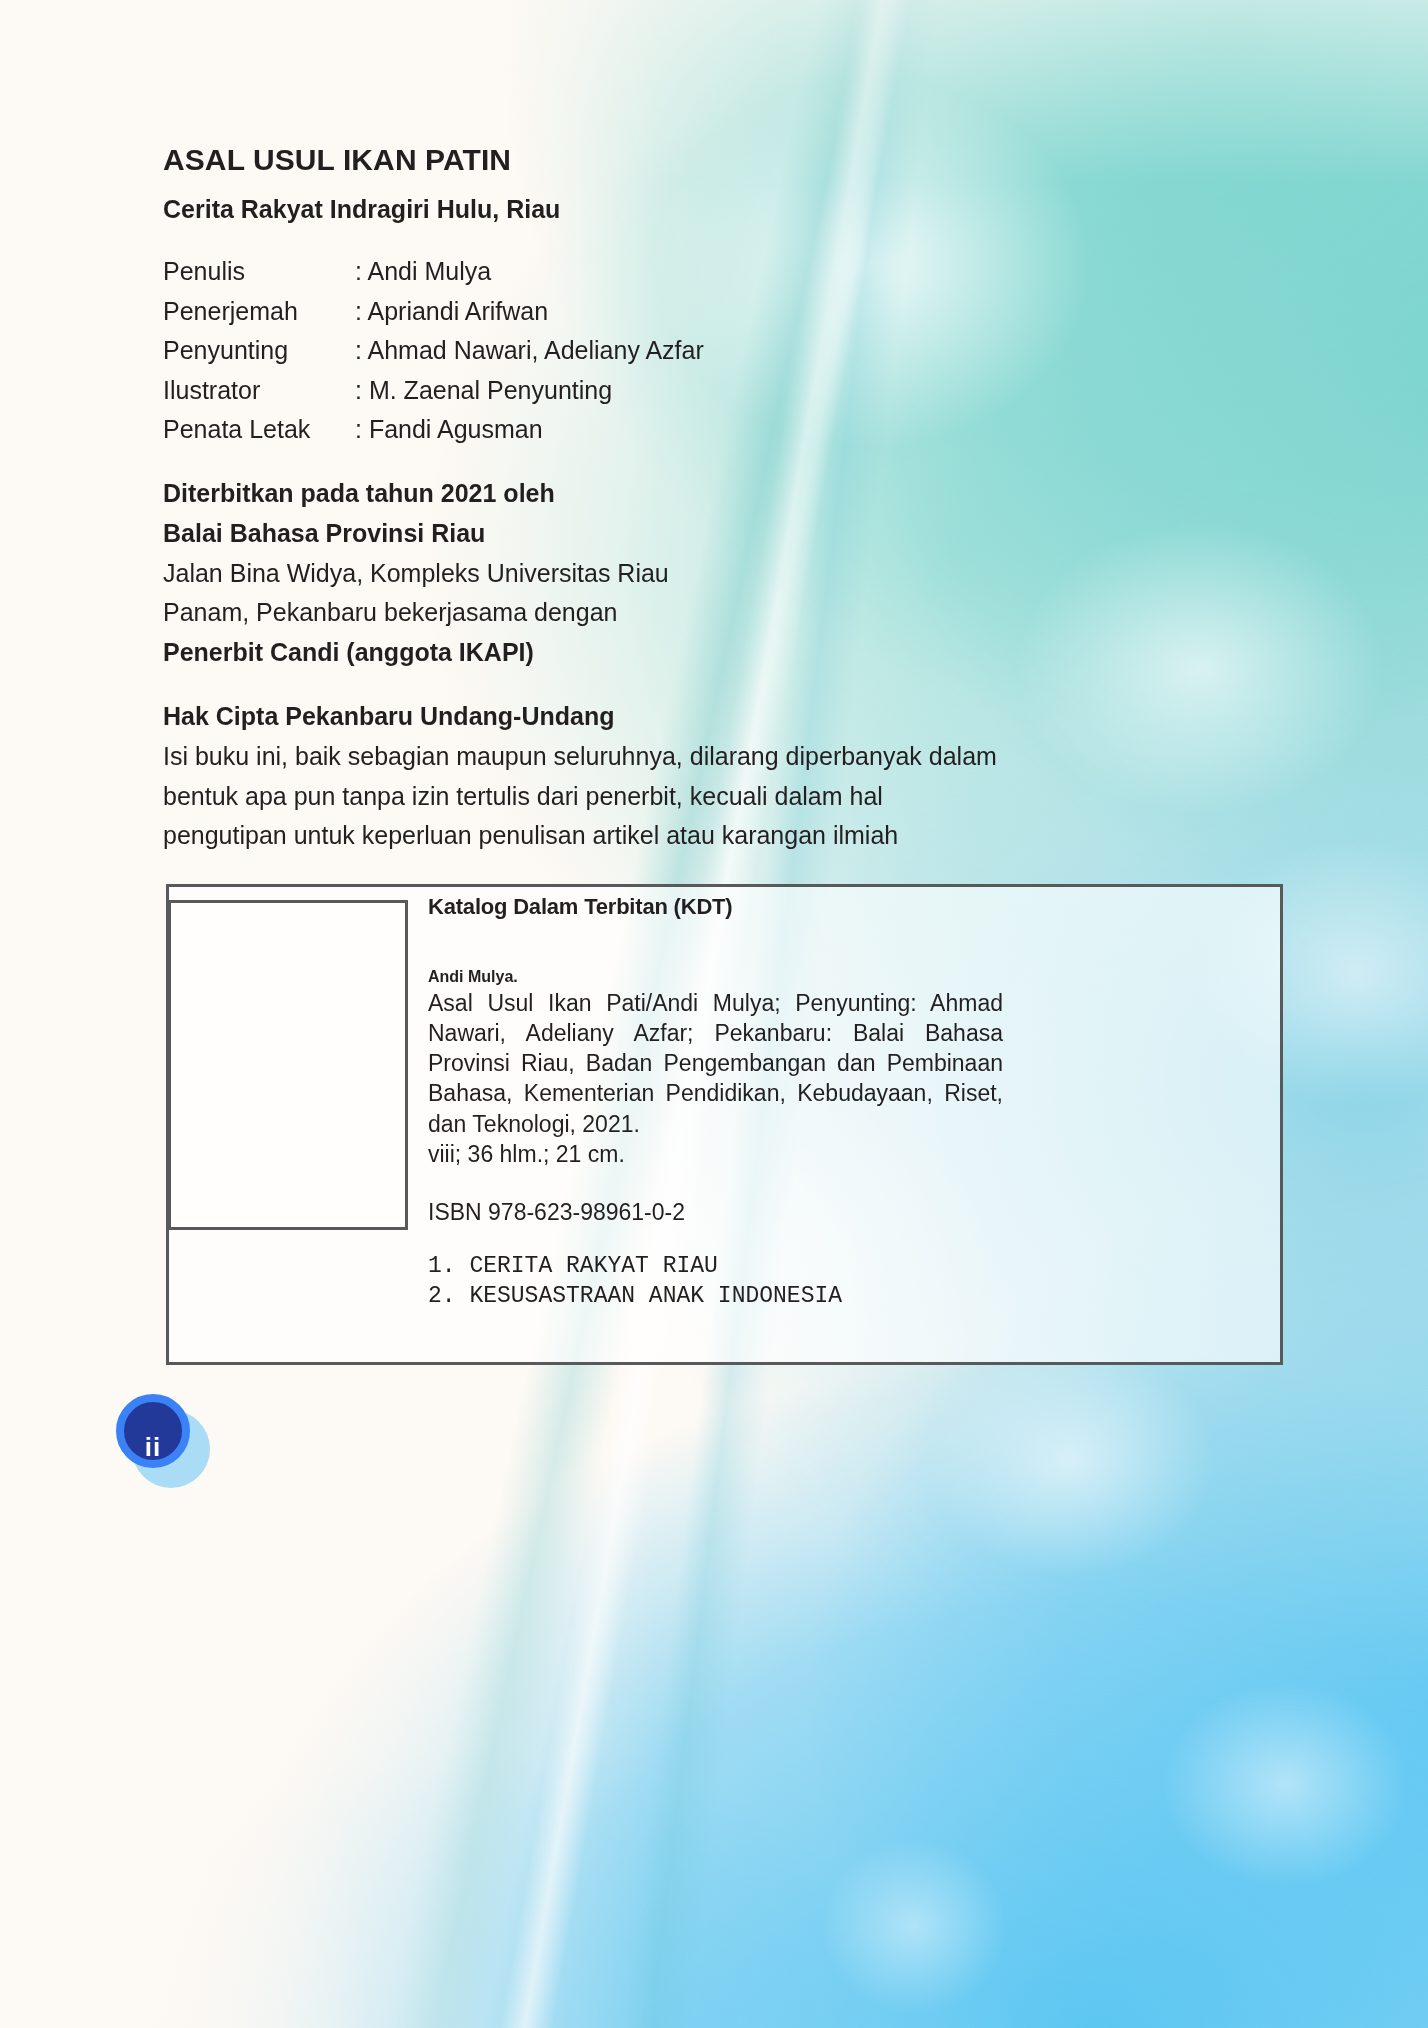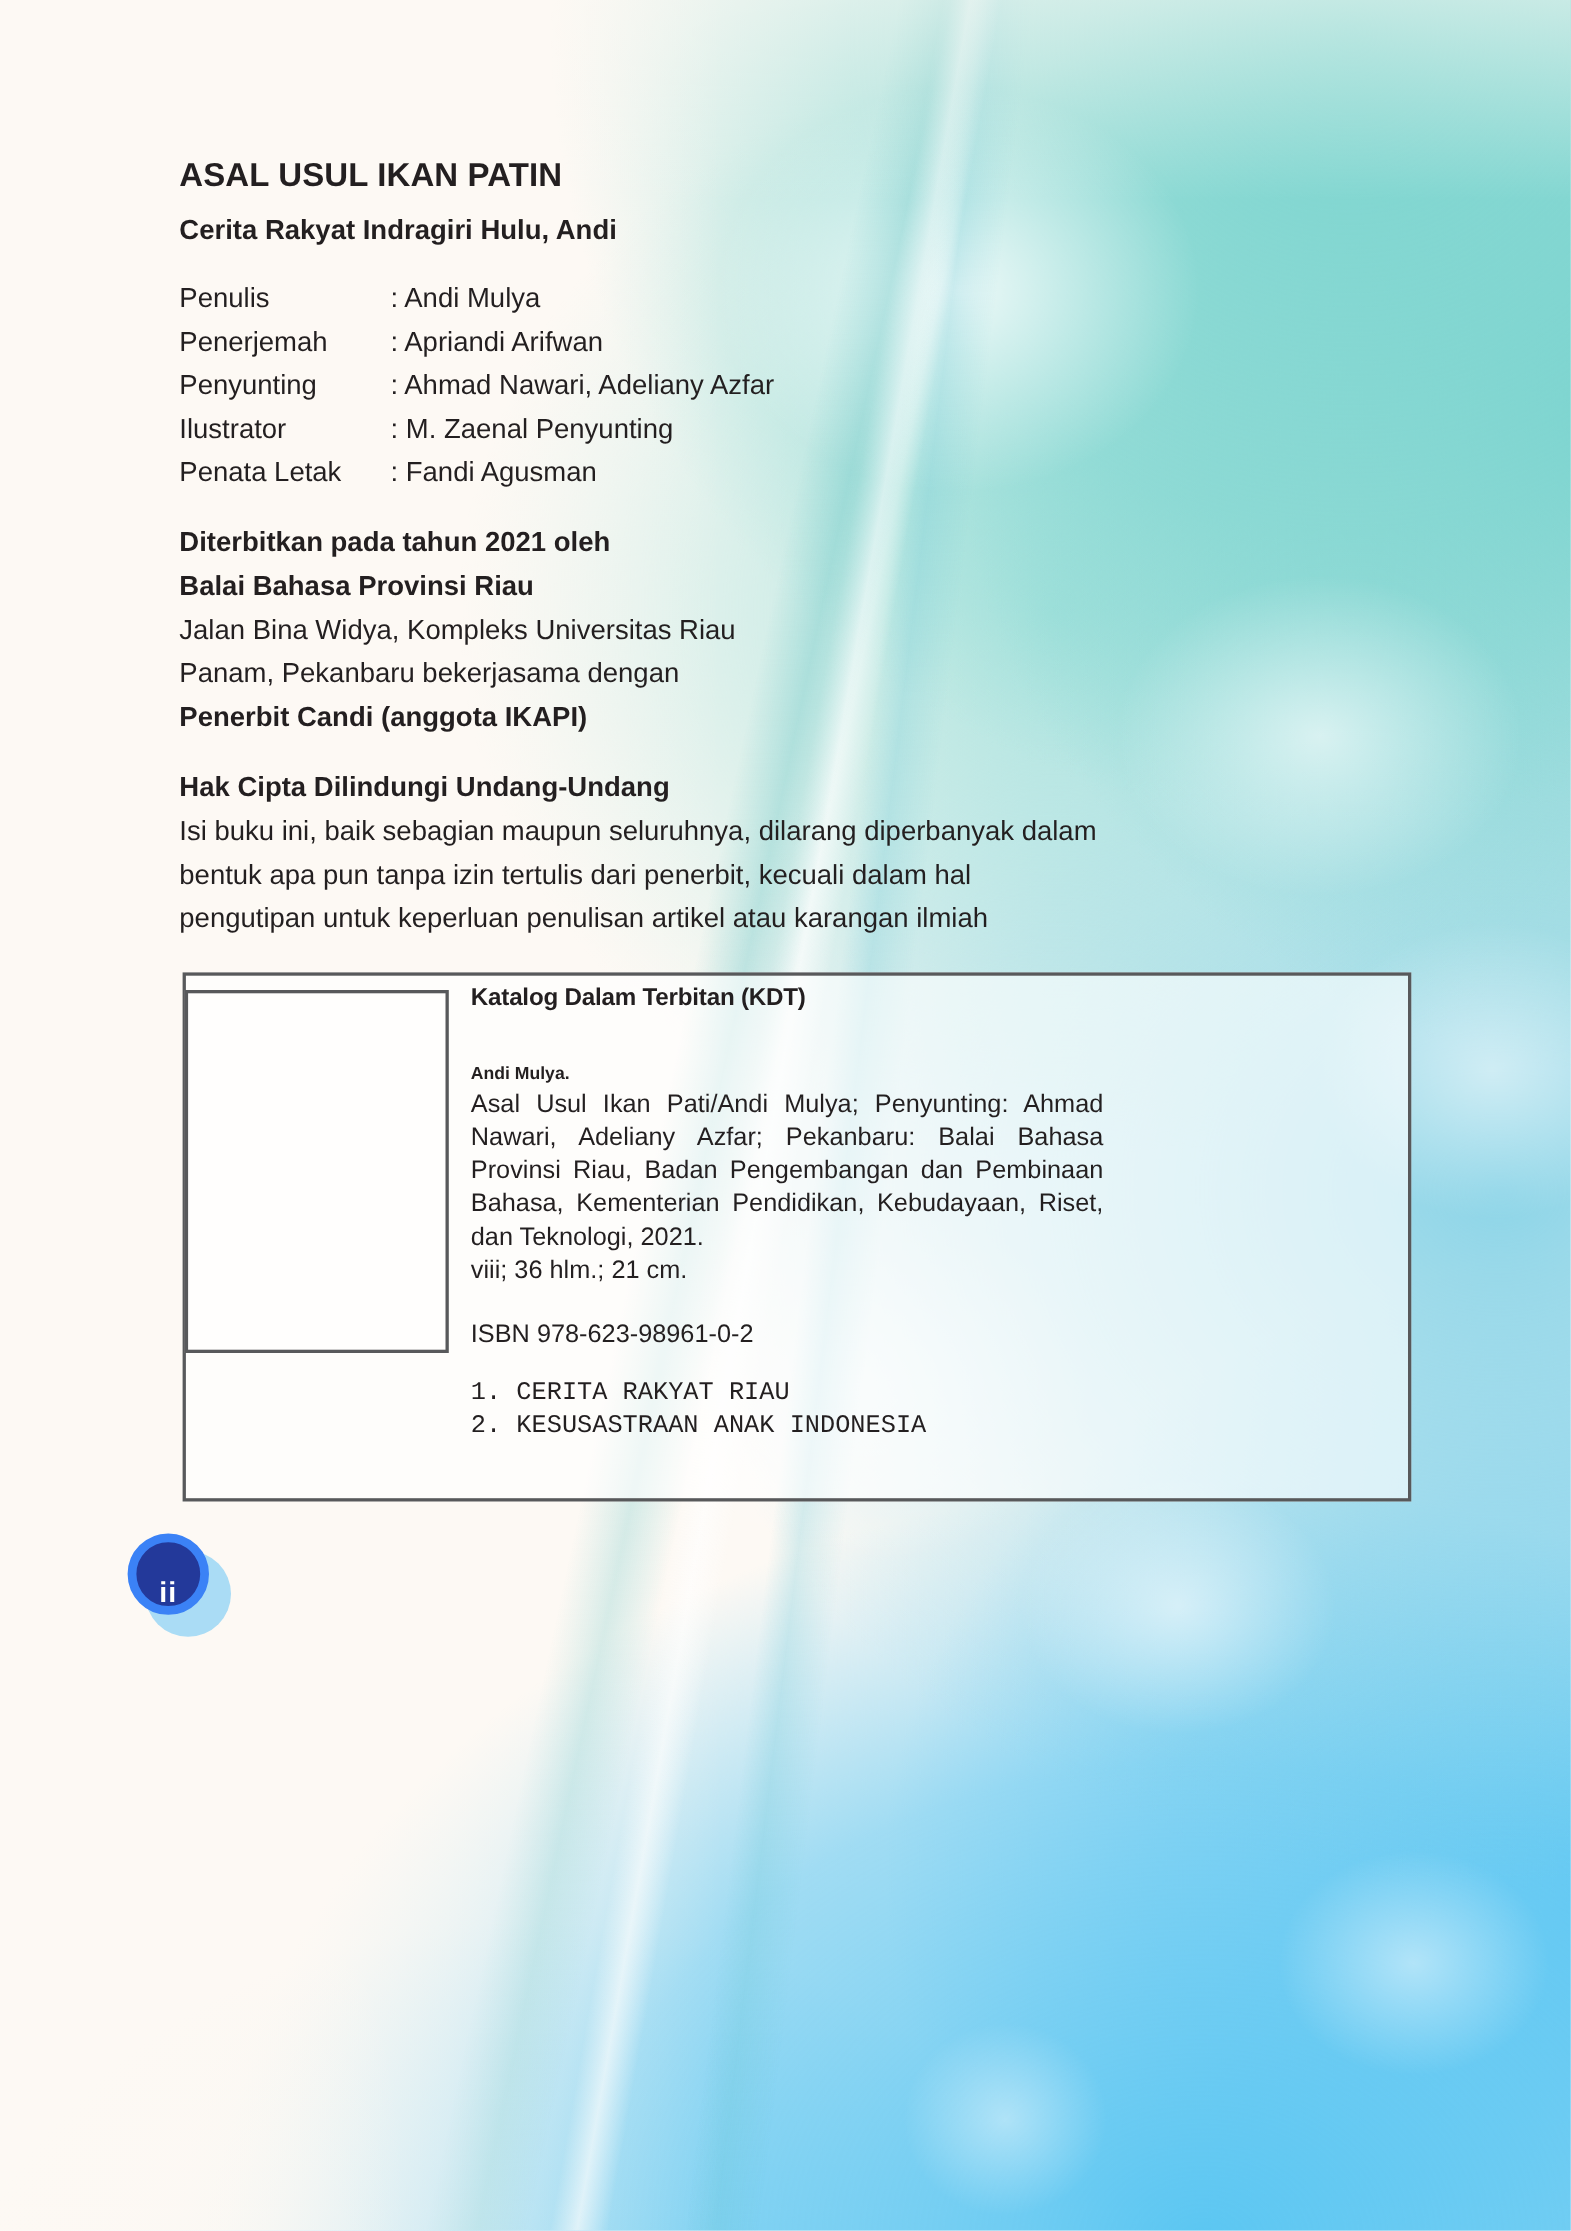--- a/index.html
+++ b/index.html
@@ -227,21 +227,21 @@
     <div class="brush-strokes"></div>
     <div class="left-fade"></div>
     <div class="top-fade"></div>
     <div class="bottom-left-fade"></div>
   </div>
 
   <div class="content">
 
     <div class="title-block">
       <h1 class="book-title">ASAL USUL IKAN PATIN</h1>
-      <h2 class="book-subtitle">Cerita Rakyat Indragiri Hulu, Andi</h2>
+      <h2 class="book-subtitle">Cerita Rakyat Indragiri Hulu, Riau</h2>
     </div>
 
     <table class="credits">
       <tbody>
         <tr>
           <td class="role">Penulis</td>
           <td class="val">: Andi Mulya</td>
         </tr>
         <tr>
           <td class="role">Penerjemah</td>
@@ -264,21 +264,21 @@
 
     <div class="pub-block">
       <p class="b">Diterbitkan pada tahun 2021 oleh</p>
       <p class="b">Balai Bahasa Provinsi Riau</p>
       <p>Jalan Bina Widya, Kompleks Universitas Riau</p>
       <p>Panam, Pekanbaru bekerjasama dengan</p>
       <p class="b">Penerbit Candi (anggota IKAPI)</p>
     </div>
 
     <div class="copy-block">
-      <p class="b">Hak Cipta Dilindungi Undang-Undang</p>
+      <p class="b">Hak Cipta Pekanbaru Undang-Undang</p>
       <p>Isi buku ini, baik sebagian maupun seluruhnya, dilarang diperbanyak dalam bentuk apa pun tanpa izin tertulis dari penerbit, kecuali dalam hal pengutipan untuk keperluan penulisan artikel atau karangan ilmiah</p>
     </div>
 
     <div class="kdt-box"></div>
     <div class="kdt-inner-box"></div>
 
     <div class="kdt-body">
       <p class="kdt-title">Katalog Dalam Terbitan (KDT)</p>
       <p class="kdt-author">Andi Mulya.</p>
       <p class="kdt-desc">Asal Usul Ikan Pati/Andi Mulya; Penyunting: Ahmad Nawari, Adeliany Azfar; Pekanbaru: Balai Bahasa Provinsi Riau, Badan Pengembangan dan Pembinaan Bahasa, Kementerian Pendidikan, Kebudayaan, Riset, dan Teknologi, 2021.</p>

